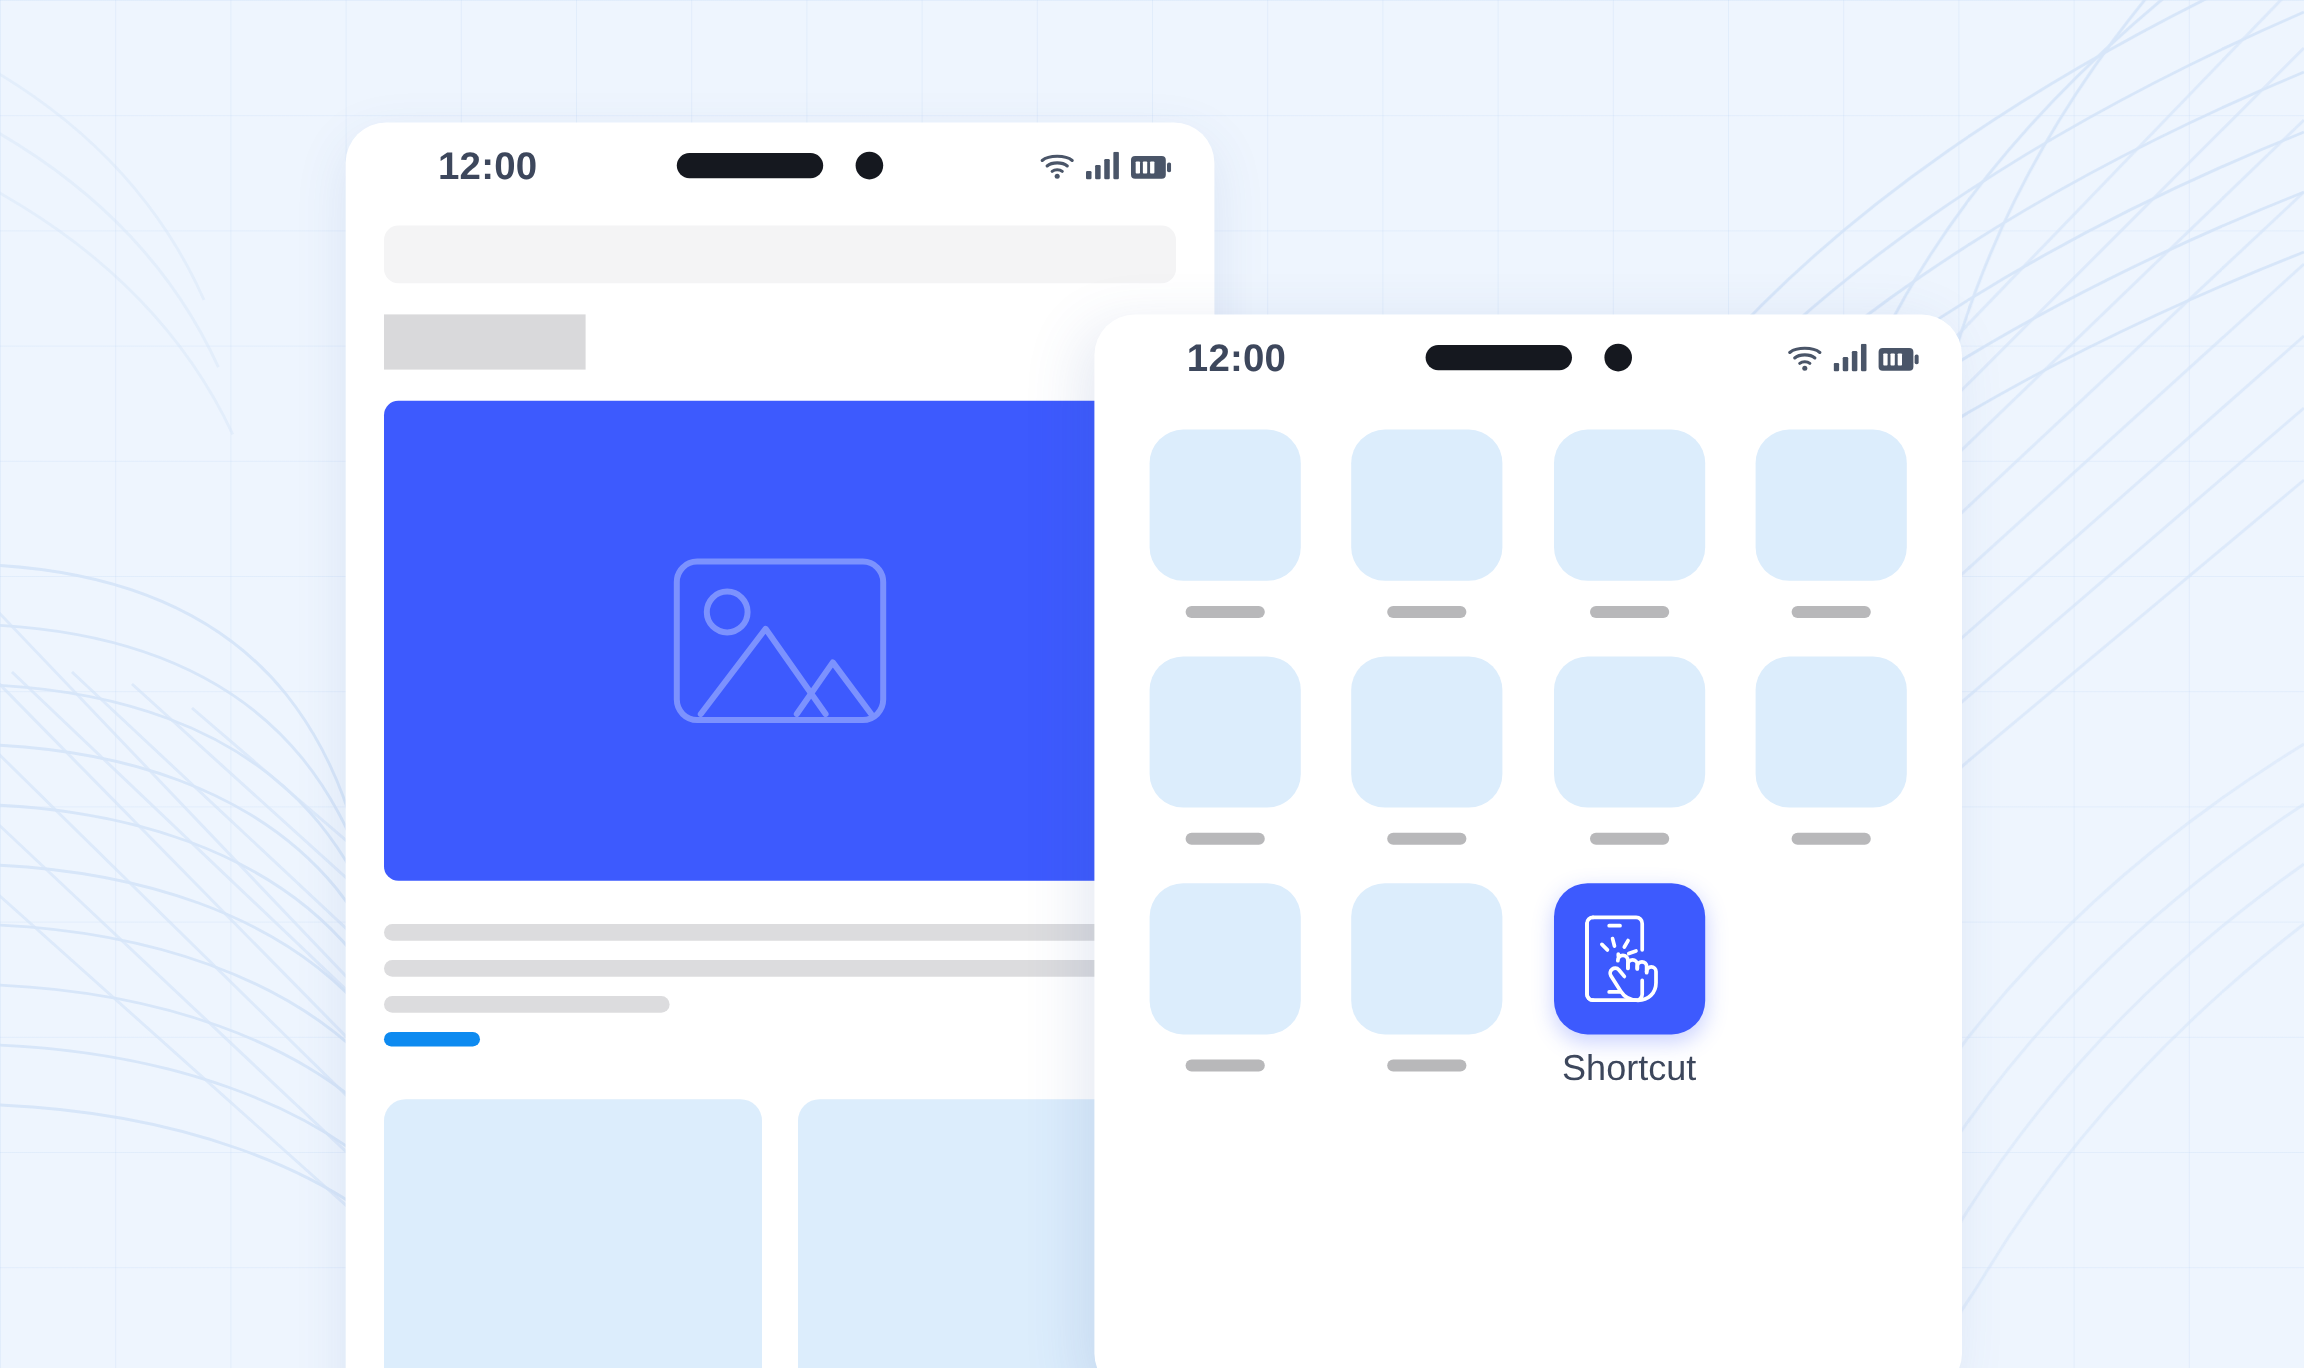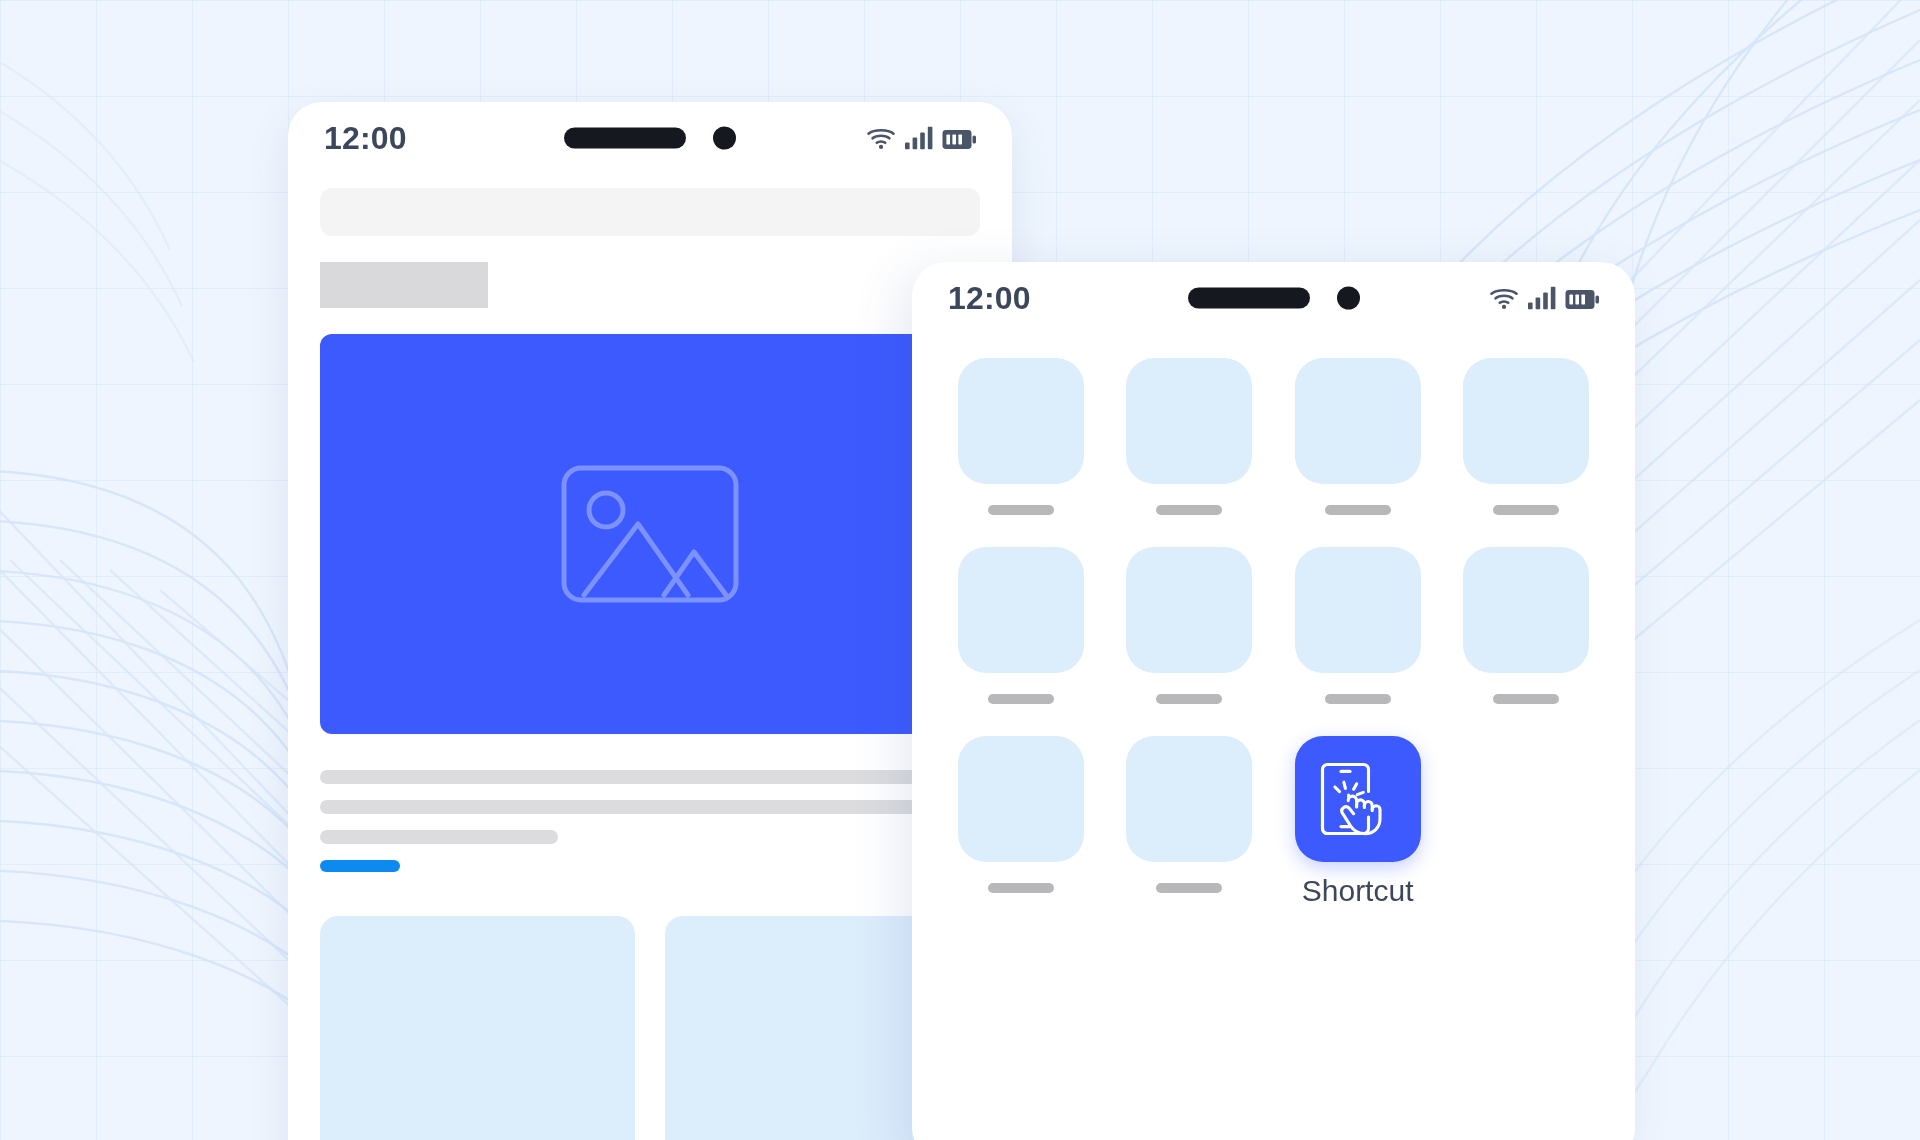--- a/index.html
+++ b/index.html
@@ -68,20 +68,21 @@
     align-items: center;
     padding: 0 36px;
     position: relative;
   }
   .sb-time {
     font-size: 32px;
     font-weight: 600;
     color: #3D475C;
     letter-spacing: 0.2px;
     line-height: 1;
+    margin-left: 41px;
   }
   .sb-notch {
     position: absolute;
     left: 50%;
     top: 50%;
     transform: translate(-50%, -50%);
     display: flex;
     align-items: center;
     gap: 27px;
   }

